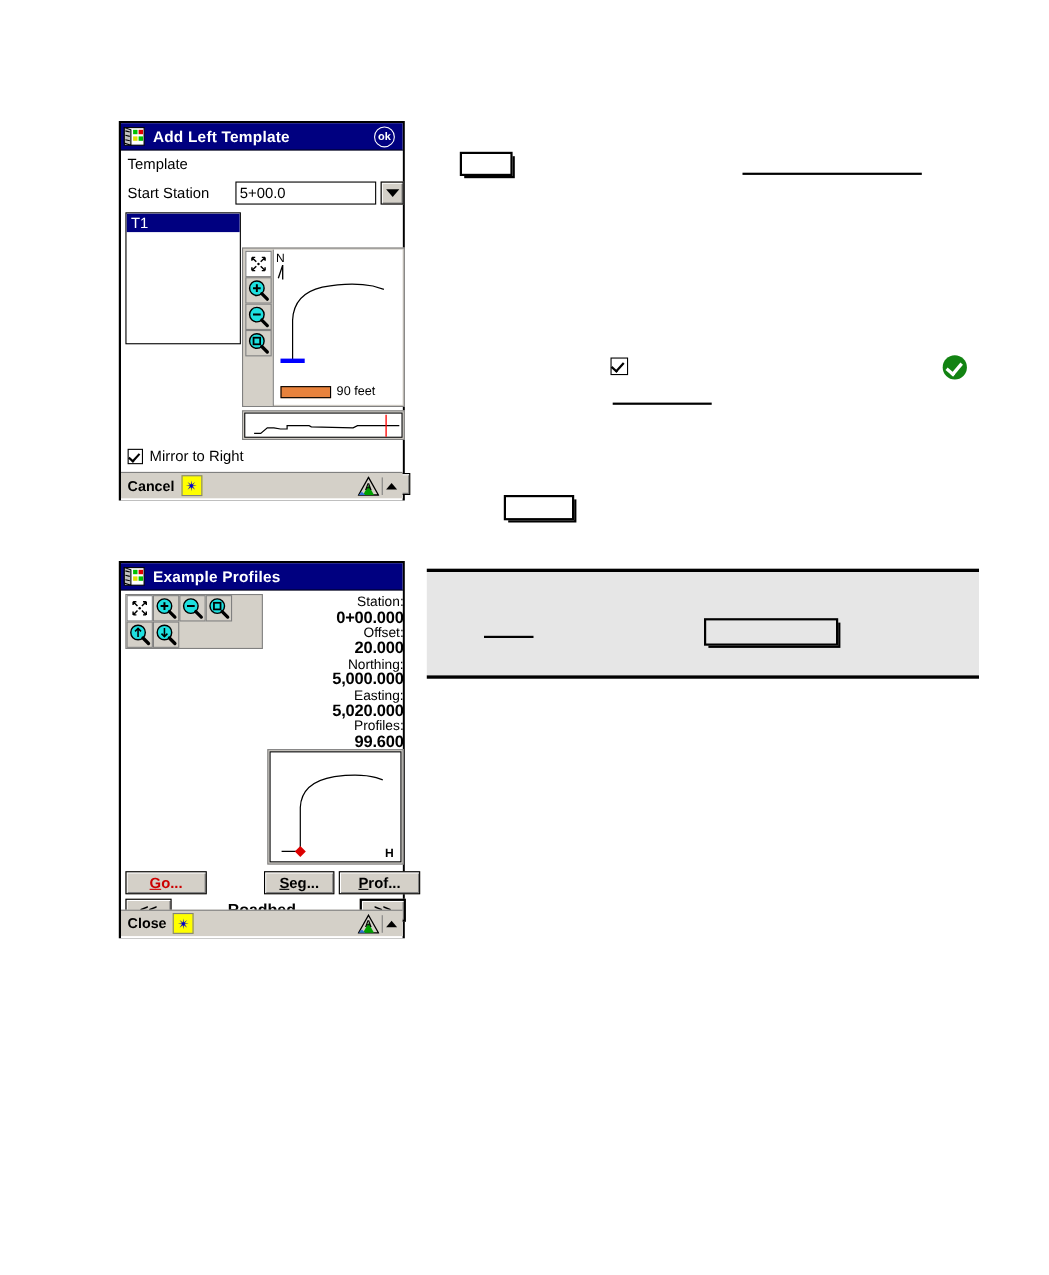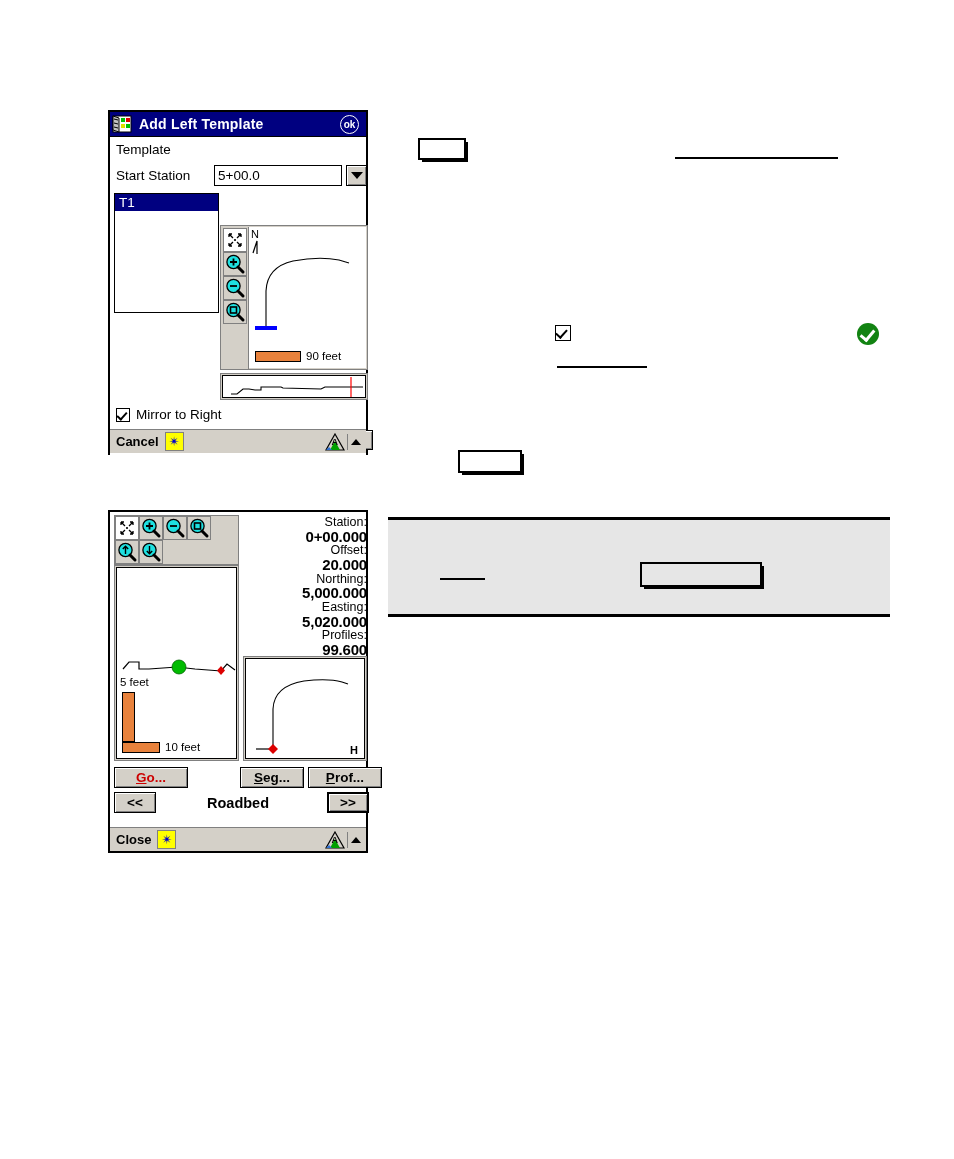--- a/index.html
+++ b/index.html
@@ -420,20 +420,36 @@
         </svg>
       </div>
       <div class="sb-div"></div>
       <div class="sb-up"></div>
     </div>
   </div>
 </div>
 
 <div class="pda-window" style="left:108px; top:510px; width:260px; height:343px;">
 
+  <div class="titlebar">
+    <div class="tb-icon">
+      <svg width="22" height="22" viewBox="0 0 22 22">
+        <rect x="2" y="3" width="18" height="16" fill="#ffffff" stroke="#000" stroke-width="1"></rect>
+        <path d="M2 3 L8 5 L8 19 L2 17 Z" fill="#c0c0c0" stroke="#000" stroke-width="1"></path>
+        <rect x="10" y="5" width="4" height="4" fill="#00c000"></rect>
+        <rect x="15" y="5" width="4" height="4" fill="#e00000"></rect>
+        <rect x="10" y="11" width="4" height="4" fill="#e0e000"></rect>
+        <rect x="15" y="11" width="4" height="4" fill="#00c000"></rect>
+        <line x1="3" y1="6" x2="7" y2="7" stroke="#000" stroke-width="1"></line>
+        <line x1="3" y1="10" x2="7" y2="11" stroke="#000" stroke-width="1"></line>
+        <line x1="3" y1="14" x2="7" y2="15" stroke="#000" stroke-width="1"></line>
+      </svg>
+    </div>
+    <div class="tb-title">Example Profiles</div>
+  </div>
 
   <div class="win-body" style="height:316px; position:relative;">
 
     <div style="position:absolute; left:4px; top:3px; width:125px; background:#d4d0c8; border:1px solid #808080; box-sizing:border-box;">
       <div style="display:flex;">
         <div class="toolbtn fit">
           <svg width="20" height="20" viewBox="0 0 20 20">
             <g stroke="#000" stroke-width="1.3" fill="none">
               <path d="M4 4 L8 8 M4 4 L4 7 M4 4 L7 4"></path>
               <path d="M16 4 L12 8 M16 4 L16 7 M16 4 L13 4"></path>
@@ -489,39 +505,20 @@
       <div class="kv-line">Offset:</div>
       <div class="kv-val">20.000</div>
       <div class="kv-line">Northing:</div>
       <div class="kv-val">5,000.000</div>
       <div class="kv-line">Easting:</div>
       <div class="kv-val">5,020.000</div>
       <div class="kv-line">Profiles:</div>
       <div class="kv-val">99.600</div>
     </div>
 
-    <div class="graphsunken" style="position:absolute; left:4px; top:53px; width:125px; height:196px;">
-      <div class="graph" style="width:100%; height:100%; border:1px solid #000;">
-        <svg width="121" height="192" viewBox="0 0 121 192" style="display:block;">
-
-          <path d="M6 101 L12 94 L22 94 L22 101 L32 101 L60 99 L78 101 L104 103 L110 96 L118 102" fill="none" stroke="#000" stroke-width="1.2"></path>
-
-          <circle cx="62" cy="99" r="7" fill="#00bb00" stroke="#006600" stroke-width="0.8"></circle>
-
-          <path d="M104 98 L108 102.5 L104 107 L100 102.5 Z" fill="#dd0000"></path>
-        </svg>
-
-        <div class="sm-txt" style="position:absolute; left:3px; top:108px;">5 feet</div>
-        <div class="scalebar" style="position:absolute; left:5px; top:124px; width:13px; height:50px;"></div>
-        <div style="position:absolute; left:5px; bottom:5px; display:flex; align-items:center; gap:5px;">
-          <div class="scalebar" style="width:38px;"></div>
-          <div class="sm-txt">10 feet</div>
-        </div>
-      </div>
-    </div>
 
     <div class="graphsunken" style="position:absolute; left:133px; top:144px; width:124px; height:105px;">
       <div class="graph" style="width:100%; height:100%; border:1px solid #000;">
         <svg width="120" height="101" viewBox="0 0 120 101" style="display:block;">
           <path d="M27 90 L27 50 Q28 27 58 22 Q82 19 96 23 L102 25" fill="none" stroke="#000" stroke-width="1.1"></path>
           <line x1="10" y1="90" x2="27" y2="90" stroke="#000" stroke-width="1.2"></line>
           <path d="M27 85 L32 90 L27 95 L22 90 Z" fill="#dd0000"></path>
           <text x="104" y="95" font-family="Liberation Sans, sans-serif" font-size="11" font-weight="bold" fill="#000">H</text>
         </svg>
       </div>

